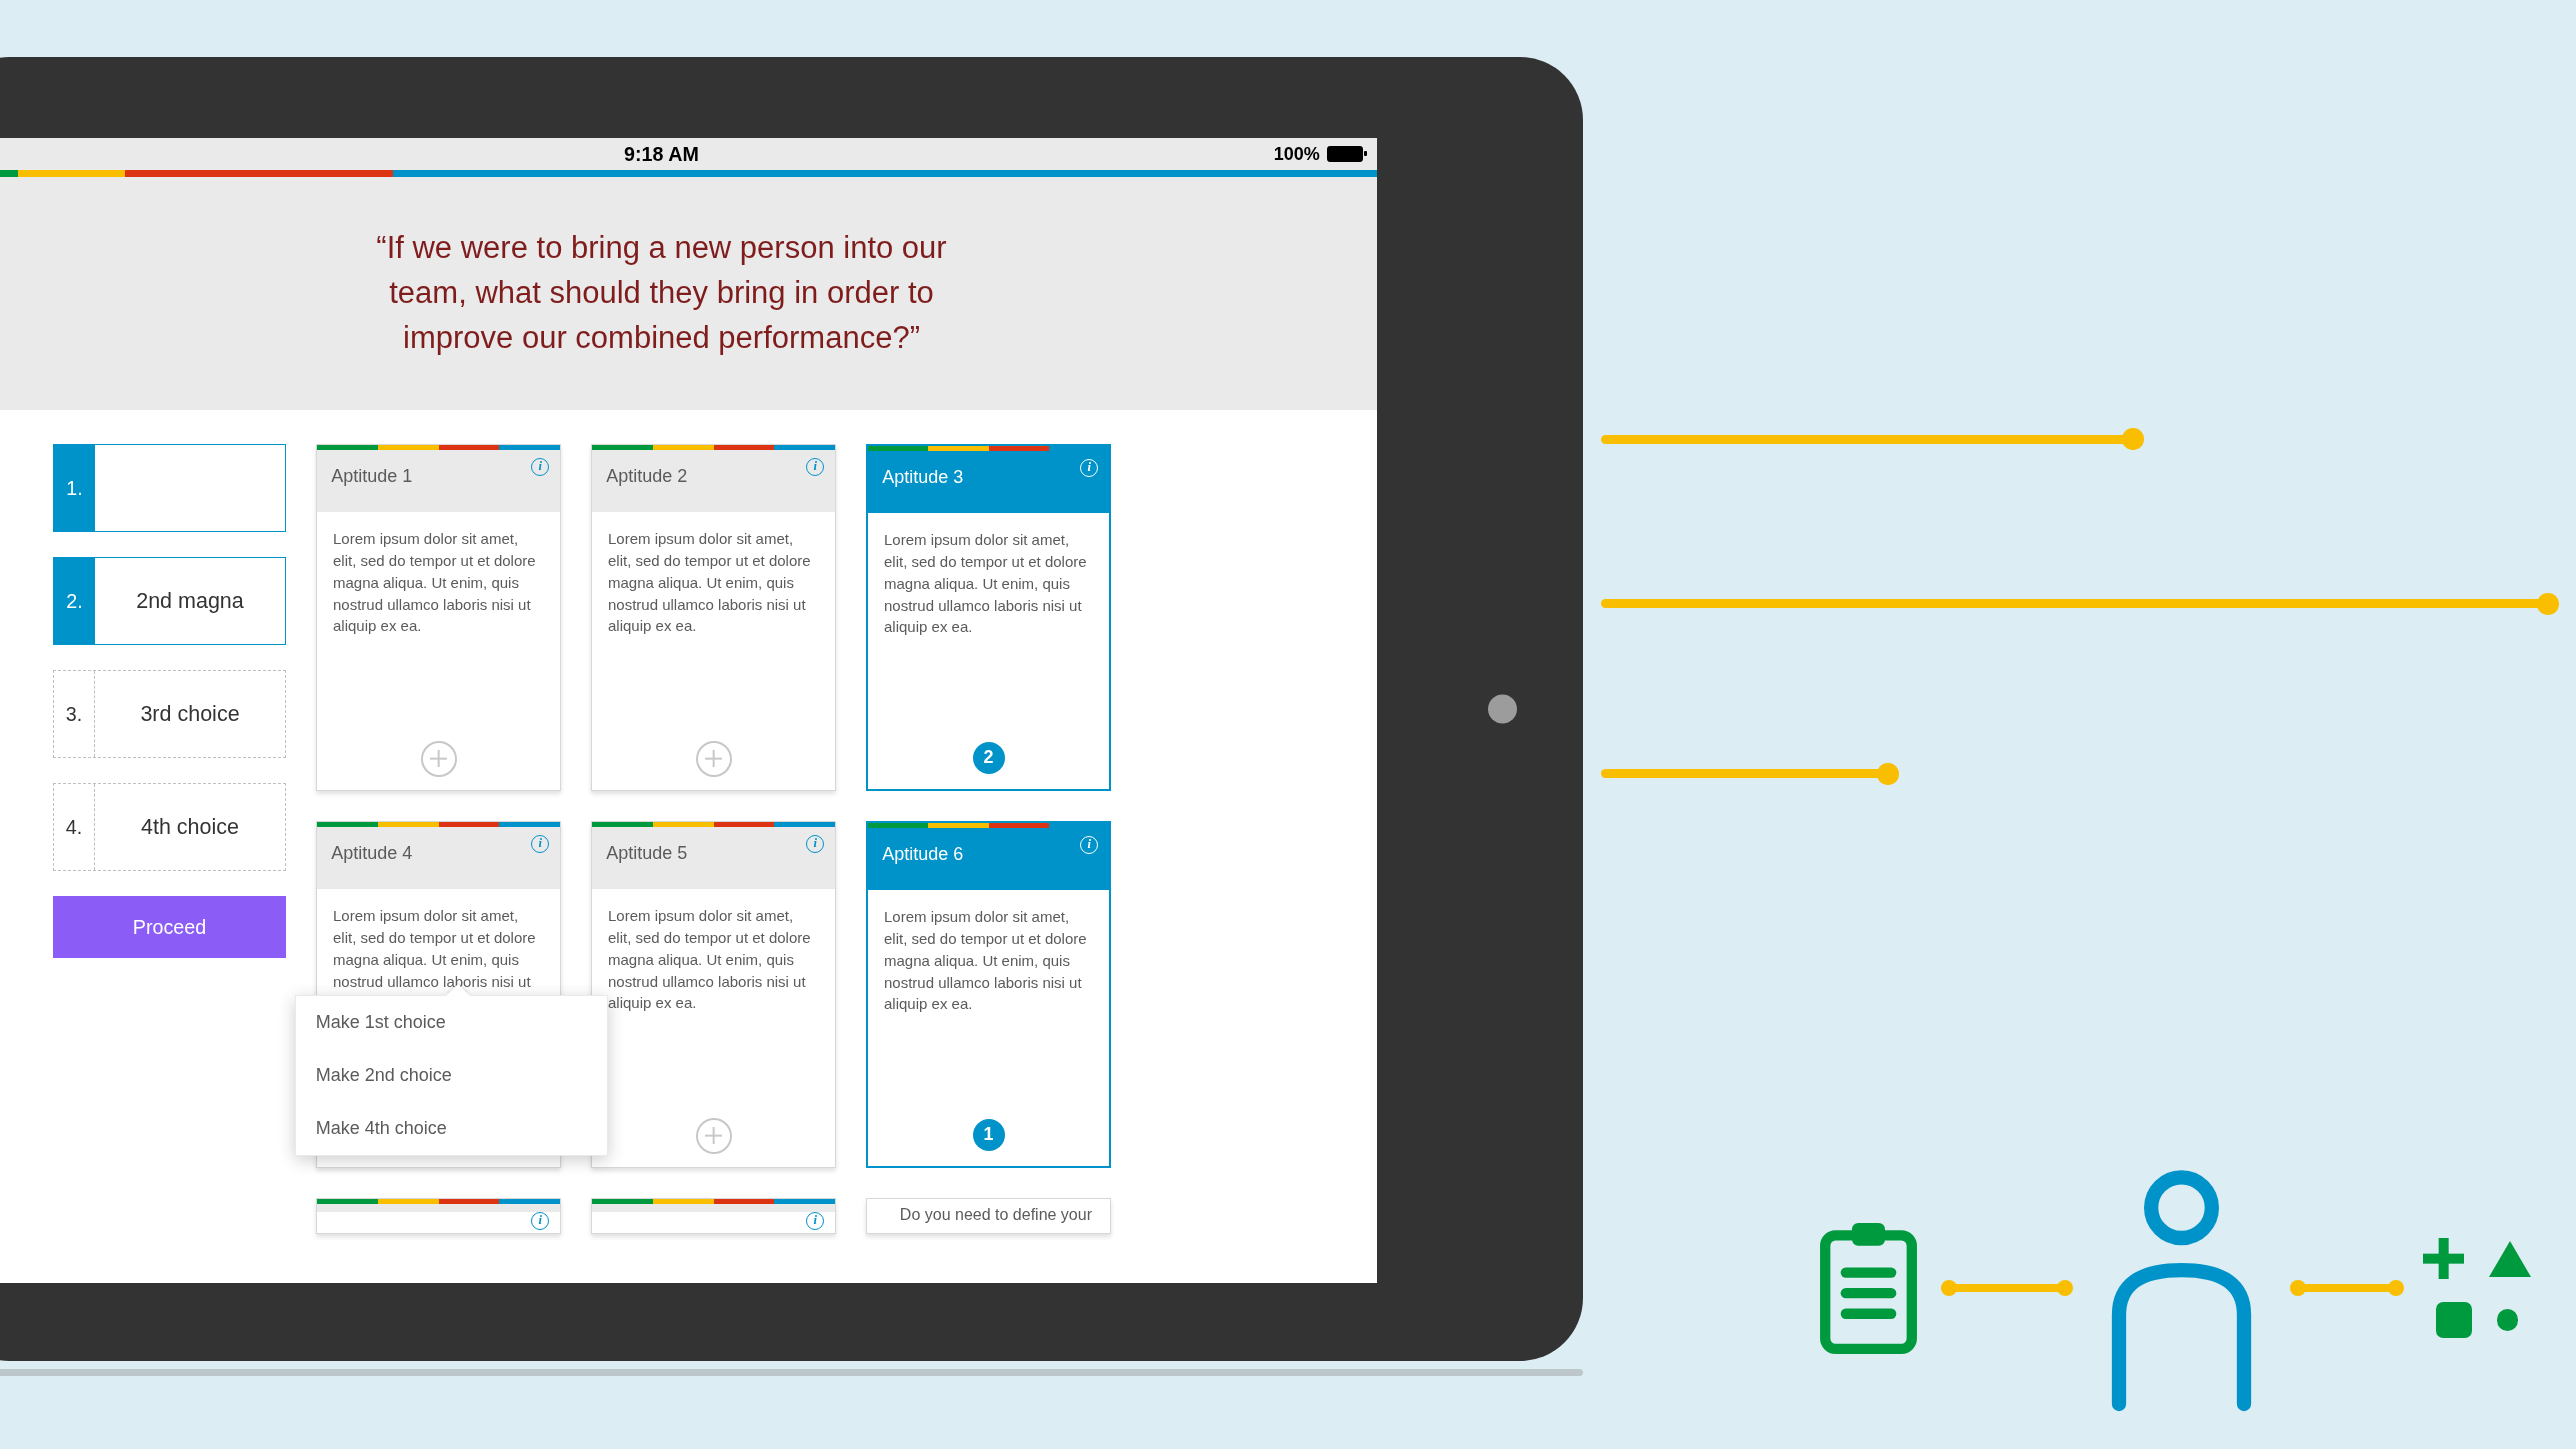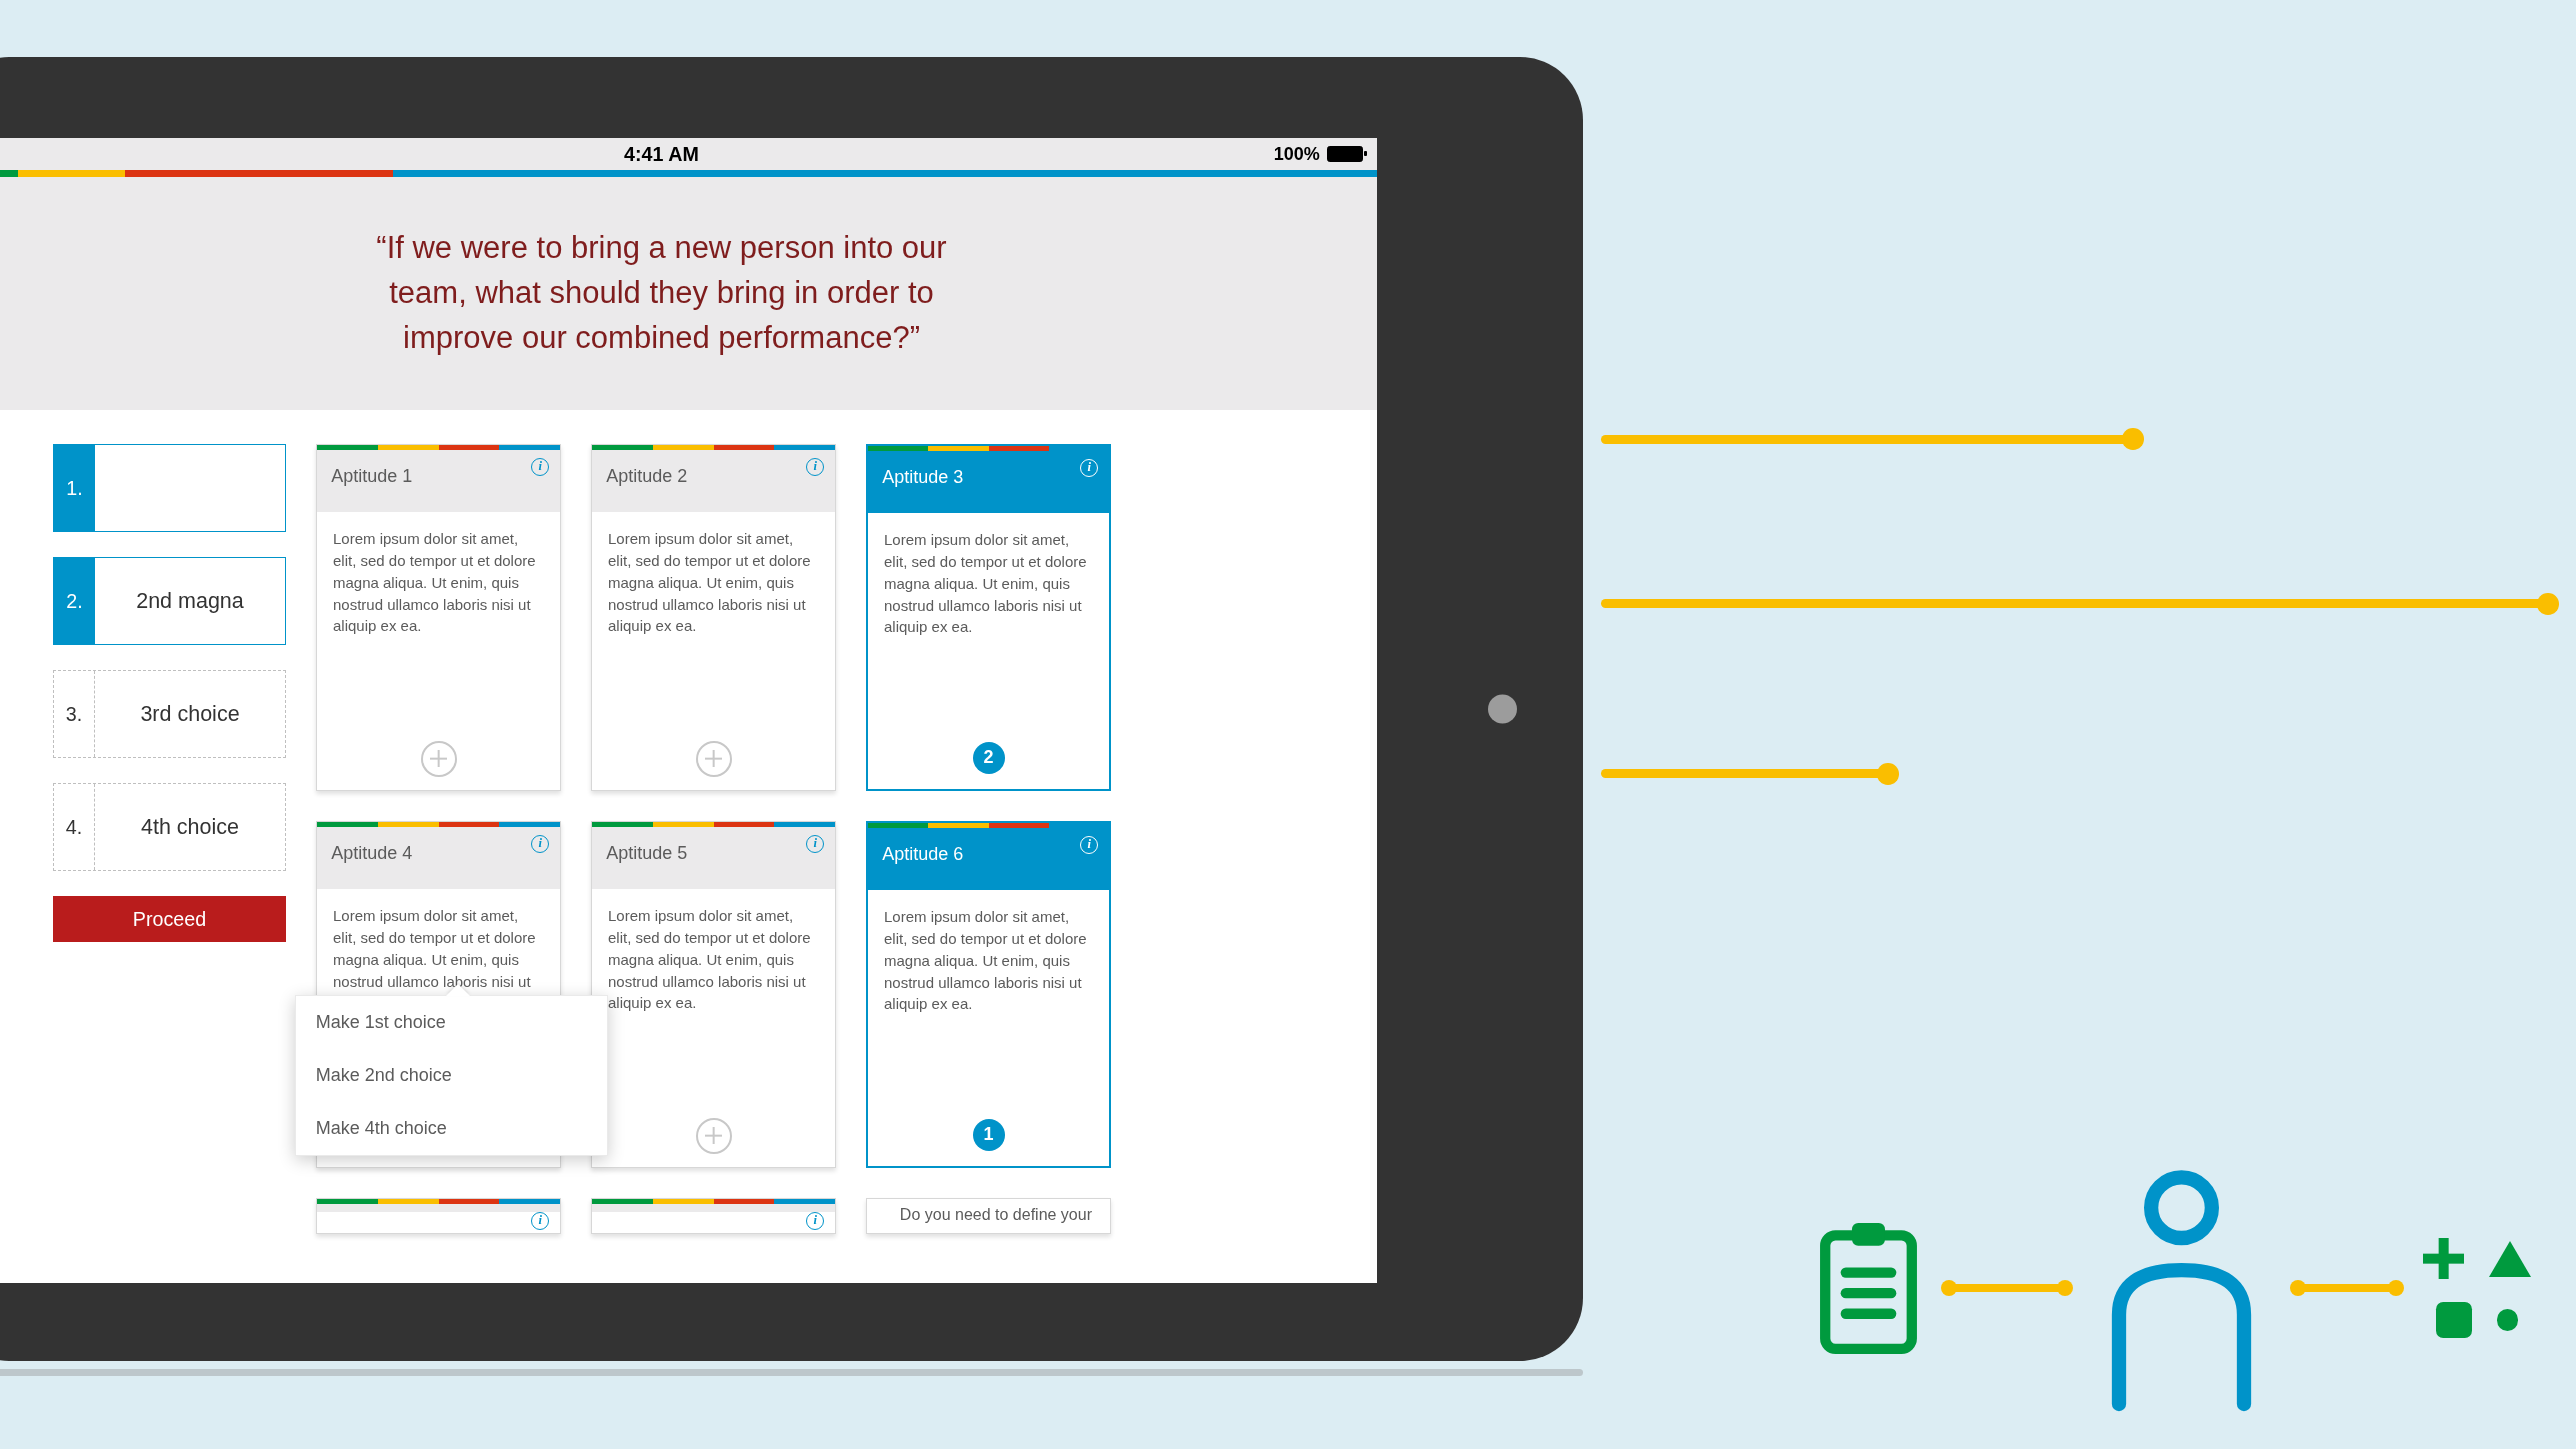--- a/index.html
+++ b/index.html
@@ -44,21 +44,21 @@
   
   .content{display:flex;gap:30px;padding:34px 36px 0 107px;}
 
   
   .left-col{display:flex;flex-direction:column;gap:25px;width:233px;}
   .choice-slot{height:88px;border:0.9px solid #0093C9;display:flex;align-items:stretch;background:#FFF;font-size:21.5px;color:#333;}
   .choice-slot.dashed{border:1.8px dashed #BFBFBF;}
   .choice-num{width:41px;display:flex;align-items:center;justify-content:center;font-size:19.7px;color:#FFF;background:#0093C9;}
   .choice-slot.dashed .choice-num{background:transparent;color:#333;border-right:1.8px dashed #BFBFBF;}
   .choice-label{flex:1;display:flex;align-items:center;justify-content:center;}
-  .proceed-btn{height:46px;background:#b91c1c;color:#FFF;font-size:19.7px;display:flex;align-items:center;justify-content:center;border:none;}
+  .proceed-btn{height:62px;background:#8b5cf6;color:#FFF;font-size:19.7px;display:flex;align-items:center;justify-content:center;border:none;}
 
   
   .grid{display:grid;grid-template-columns:repeat(3,245px);gap:30px;}
   .card{
     height:347px;display:flex;flex-direction:column;border:0.9px solid #D7D7D7;
     box-shadow:0 2.7px 4.5px rgba(0,0,0,0.12);position:relative;background:#FFF;
   }
   .card.selected{border:2.7px solid #0093C9;box-shadow:none;}
   .card .rainbow{height:5.4px;}
   .card .rainbow > div{flex:1;}
@@ -121,21 +121,21 @@
 <div class="y-dot" style="left:2537px;top:593px;"></div>
 <div class="y-line" style="left:1601px;top:769px;width:284px;"></div>
 <div class="y-dot" style="left:1877px;top:763px;"></div>
 
 <div class="tablet">
   <div class="home-button"></div>
 
   <div class="screen">
 
     <div class="status-bar">
-      <span>4:41 AM</span>
+      <span>9:18 AM</span>
       <div class="status-right">
         <span>100%</span>
         <span class="battery"></span>
       </div>
     </div>
 
     <div class="rainbow">
       <div class="g" style="flex:0 0 72px"></div>
       <div class="y" style="flex:0 0 107px"></div>
       <div class="r" style="flex:0 0 268px"></div>

